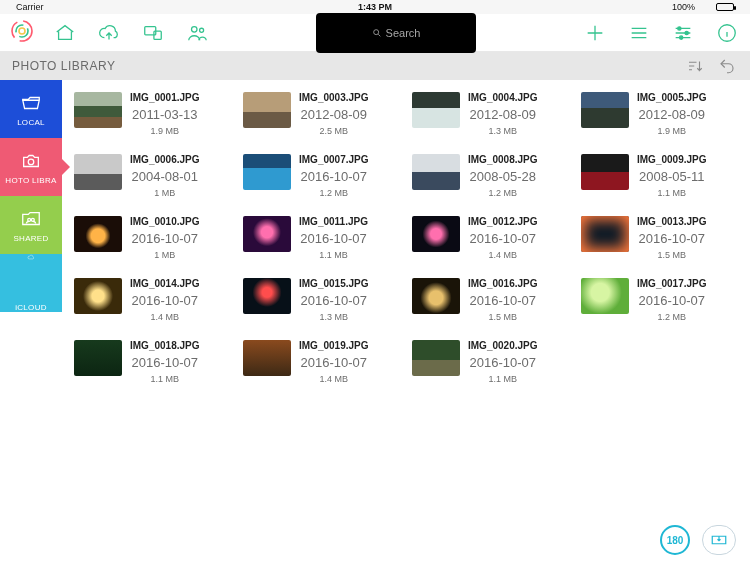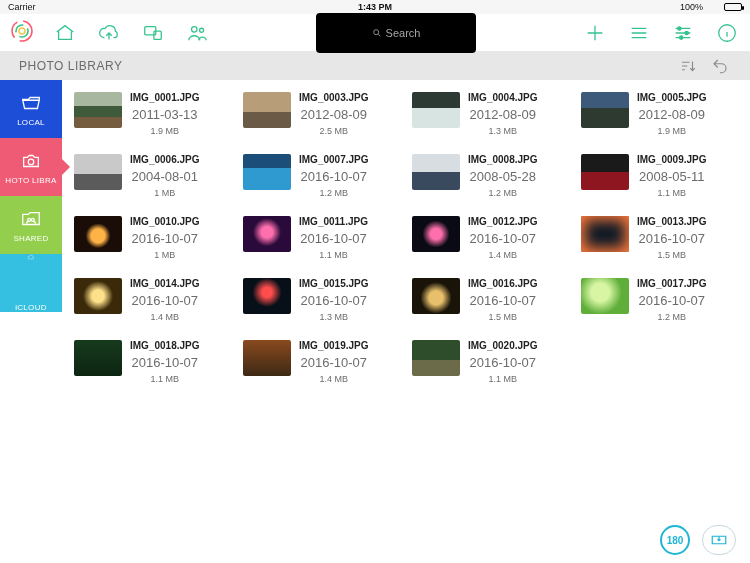--- a/index.html
+++ b/index.html
@@ -1,36 +1,36 @@
 <!DOCTYPE html>
 <html><head>
 <meta charset="utf-8">
 <style>
 * { margin: 0; padding: 0; box-sizing: border-box; font-family: -apple-system, "Helvetica Neue", Arial, sans-serif; -webkit-font-smoothing: antialiased; }
 html, body { width: 750px; height: 563px; overflow: hidden; background: #fff; }
 
 
-.status-bar { height: 14px; background: #f6f6f6; display:flex; align-items:center; justify-content:space-between; font-size:9px; padding:0 8px; color:#111; }
+.status-bar { height: 14px; background: #f6f6f6; display:flex; align-items:center; justify-content:space-between; font-size:9px; padding:0 16px; color:#111; }
 .status-bar .center { position:absolute; left:0; right:0; text-align:center; font-weight:600; }
 .status-bar .right { display:flex; align-items:center; gap:21px; }
 .battery { width:18px; height:8px; border:1px solid #000; border-radius:2px; position:relative; }
 .battery::after { content:""; position:absolute; right:-3px; top:2px; width:2px; height:4px; background:#000; border-radius:1px;}
 .battery .fill { background:#000; height:100%; width:100%; }
 
 
 .toolbar { height:38px; background:#fff; border-bottom:1px solid #e8e8e8; display:flex; align-items:center; padding:0 10px; gap:18px; }
 .toolbar .logo svg { width:24px; height:24px; }
 .tb-icon { width:26px; height:26px; display:flex; align-items:center; justify-content:center; cursor:pointer; }
 .tb-icon svg { width:22px; height:22px; stroke:#34c38f; fill:none; stroke-width:1.4; }
 .search { flex:0 0 160px; height:40px; background:#000000; border-radius:4px; display:flex; align-items:center; justify-content:center; color:#a6a6a6; font-size:11px; gap:4px; }
 .search svg { width:10px; height:10px; stroke:#a6a6a6; fill:none; stroke-width:2; }
 .toolbar .flex { flex:1; }
 
 
-.lib-header { height:28px; background:#e7e7e7; display:flex; align-items:center; padding:0 19px; color:#6b6b6b; font-size:12px; letter-spacing:.5px; }
+.lib-header { height:28px; background:#e7e7e7; display:flex; align-items:center; padding:0 12px; color:#6b6b6b; font-size:12px; letter-spacing:.5px; }
 .lib-header .flex { flex:1; }
 .lib-header .hicon { width:22px; height:22px; display:flex; align-items:center; justify-content:center; margin-left:10px; cursor:pointer;}
 .lib-header .hicon svg { width:18px; height:18px; stroke:#8a8a8a; fill:none; stroke-width:1.5; }
 
 
 .body { display:flex; height:calc(563px - 14px - 38px - 28px); }
 
 
 .sidebar { width:62px; display:flex; flex-direction:column; }
 .side-item { height:58px; display:flex; flex-direction:column; align-items:center; justify-content:center; color:#fff; font-size:8px; letter-spacing:.3px; gap:4px; position:relative; cursor:pointer;}

